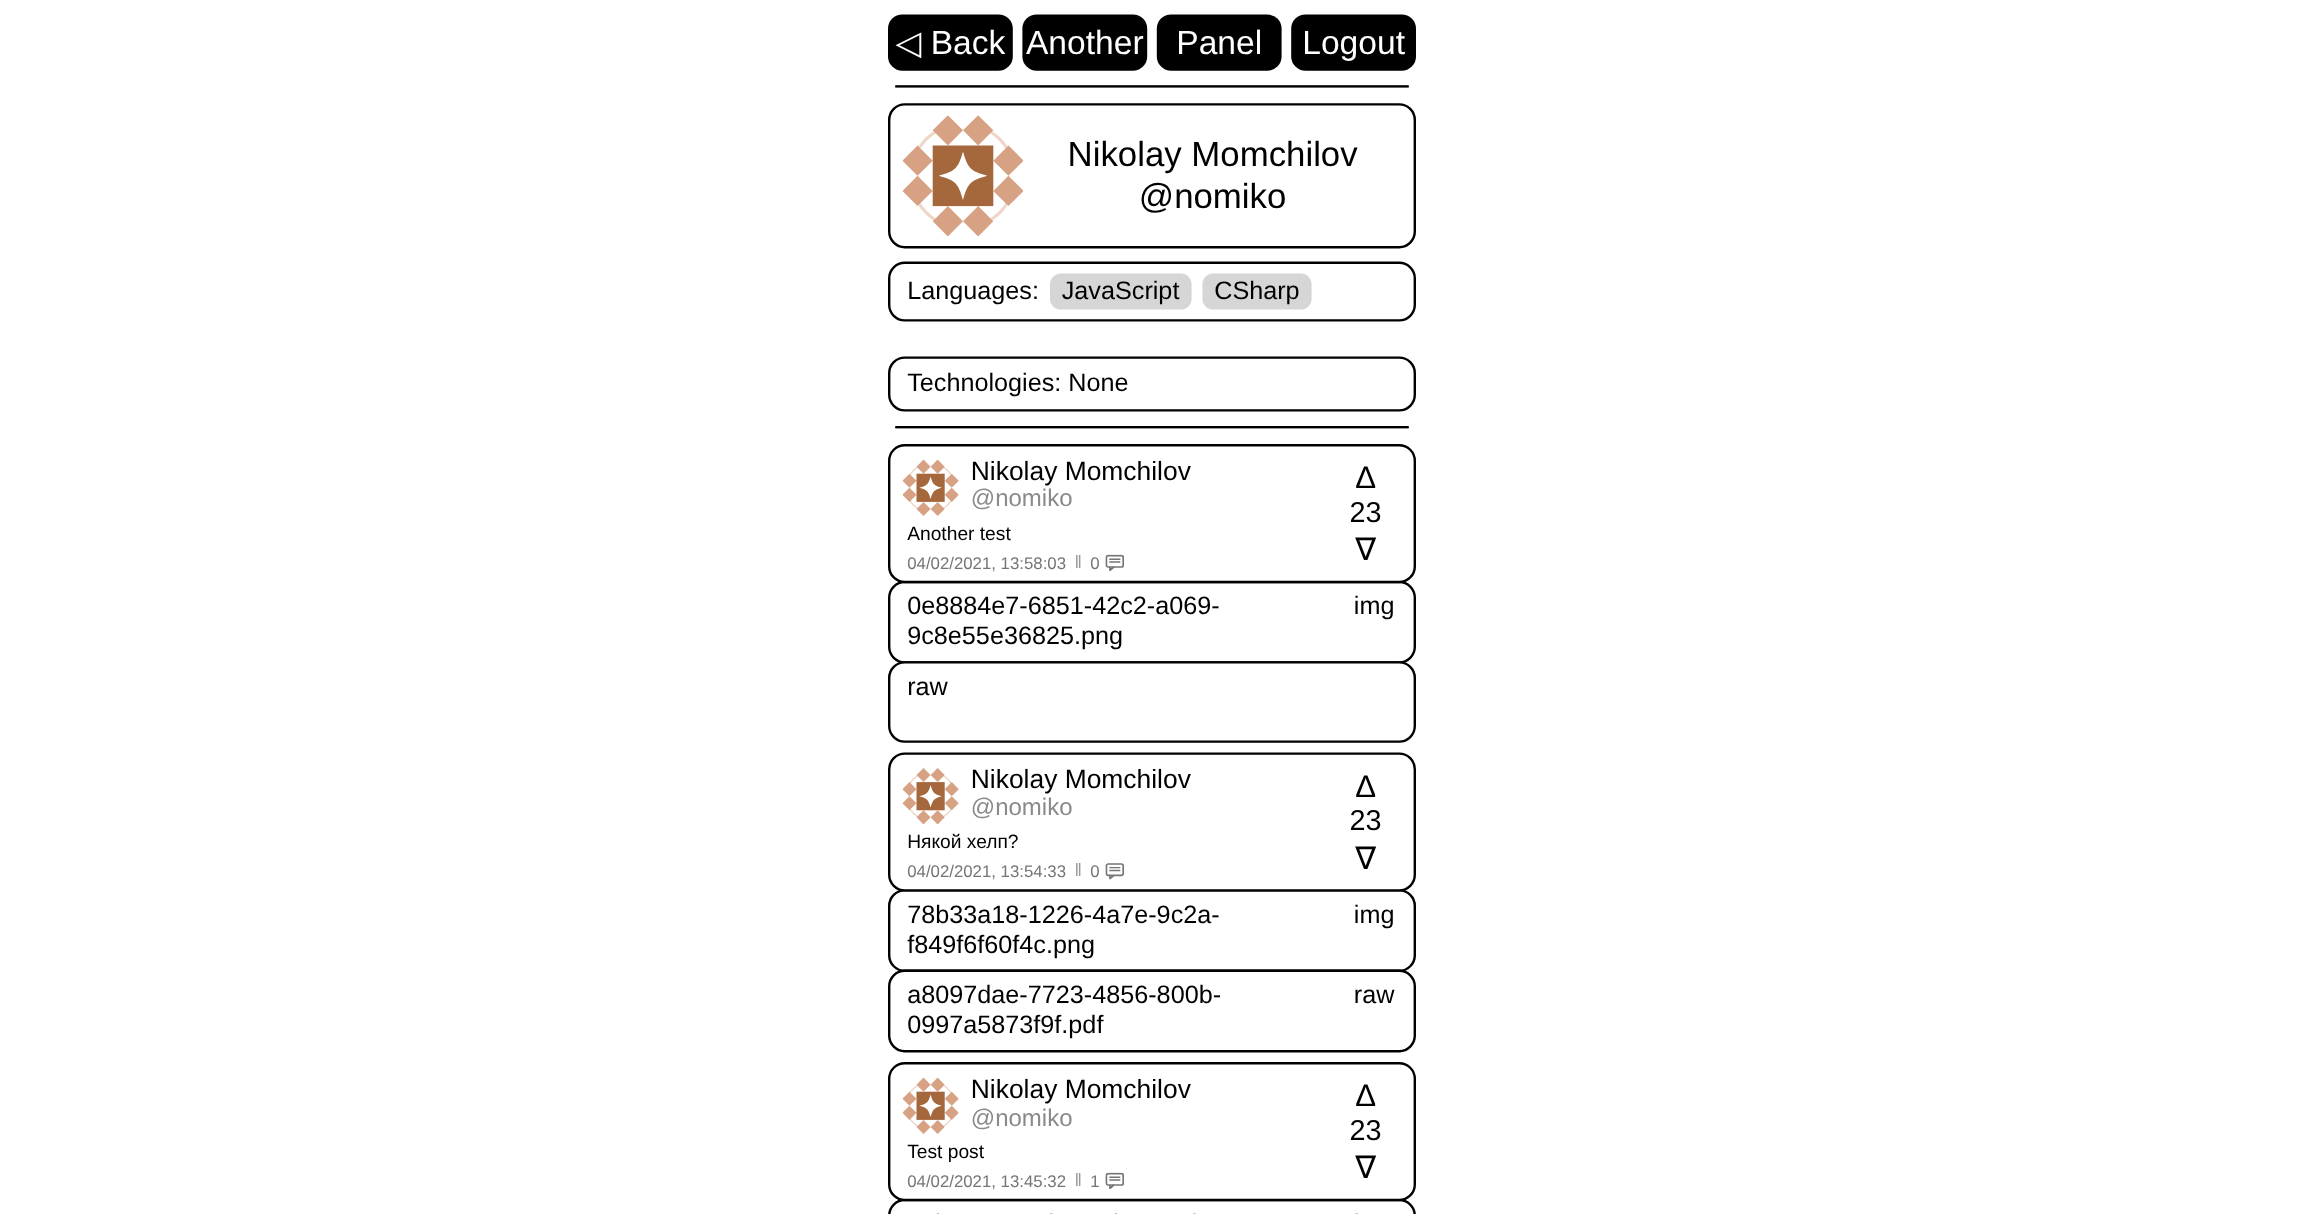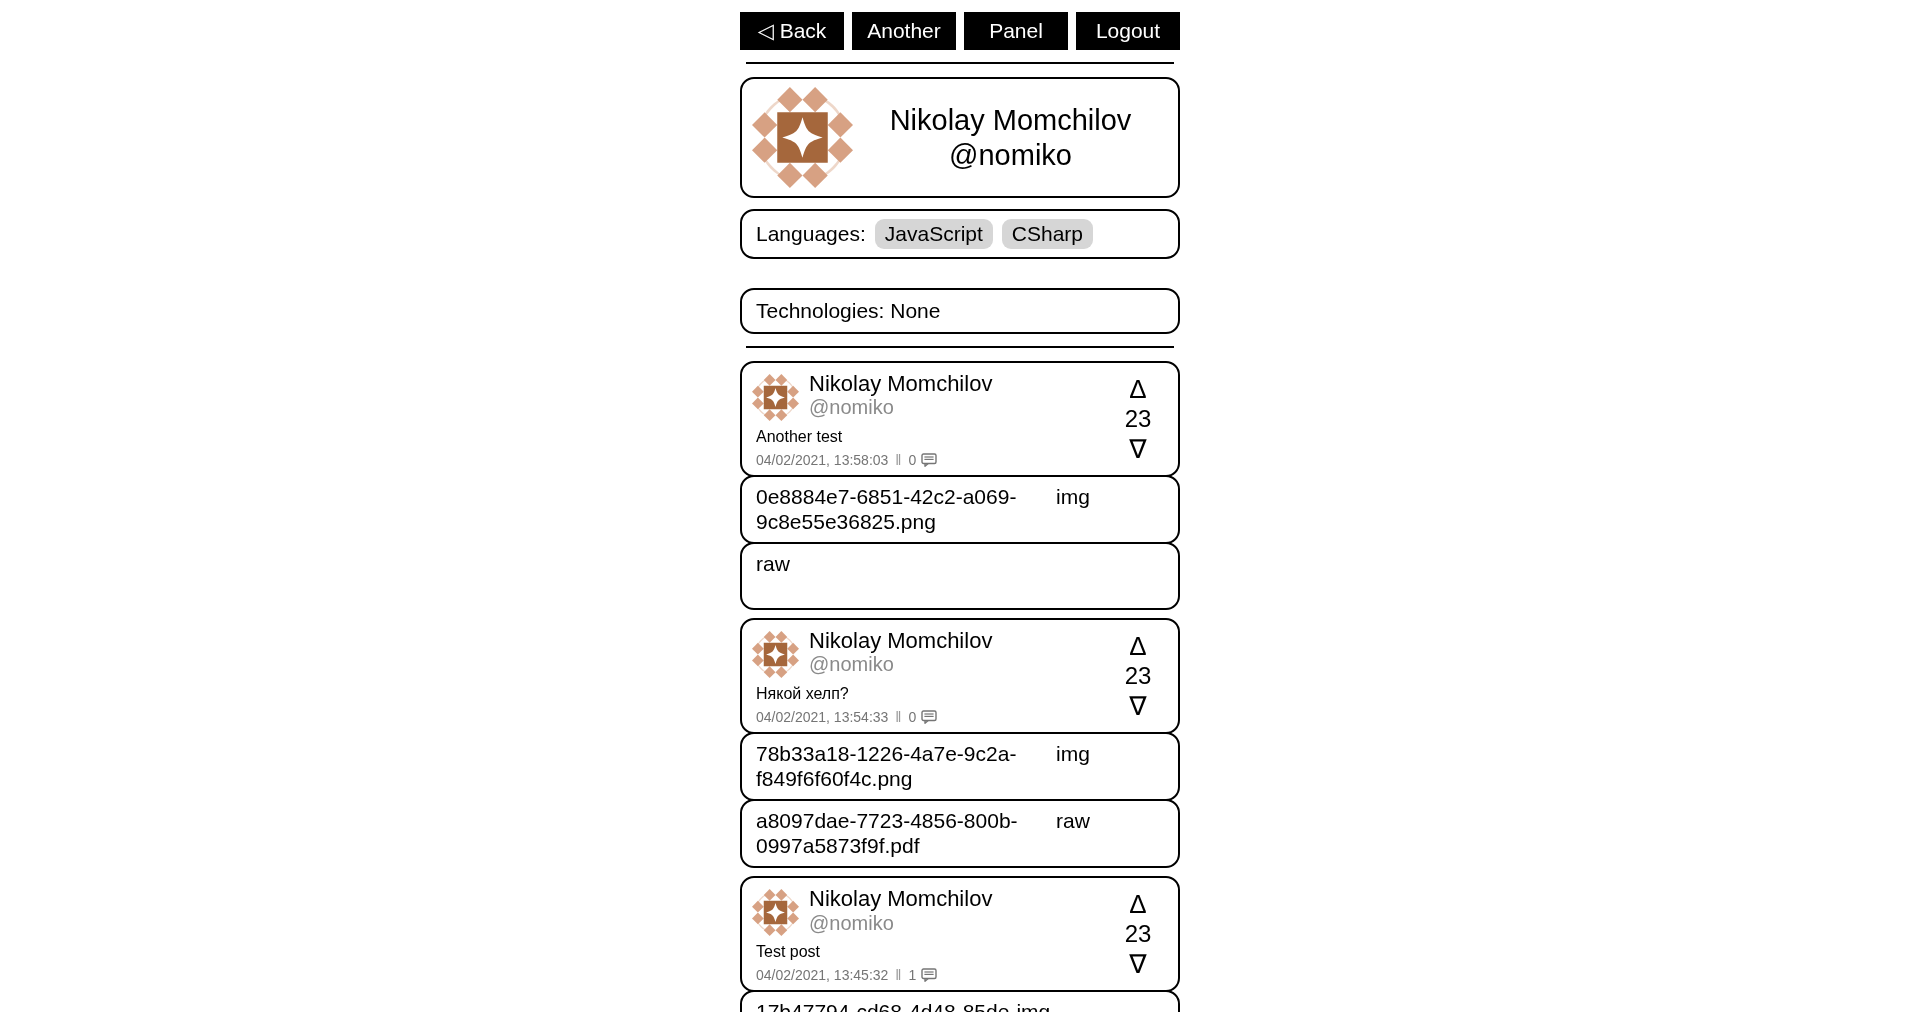--- a/index.html
+++ b/index.html
@@ -12,21 +12,21 @@
   body{
     width:1920px;height:1012px;overflow:hidden;background:#ffffff;
     font-family:"Liberation Sans", sans-serif;color:#000;
   }
   .page{width:440px;margin:0 auto;padding-top:12px;}
 
   
   .toolbar{display:flex;gap:8px;justify-content:center;}
   .btn{
     flex:1;background:var(--button-bg);color:var(--button-text);
-    border:none;border-radius:0;font-size:21px;padding:7px 0;text-align:center;
+    border:none;border-radius:12px;font-size:28px;padding:7px 0;text-align:center;
     font-family:"Liberation Sans", sans-serif;cursor:pointer;white-space:nowrap;
   }
   .rule{border:none;border-top:2px solid #000;margin:12px 6px 13px 6px;}
 
   
   .card{border:2px solid var(--card-border);border-radius:14px;background:#fff;}
   .profile-card{display:flex;align-items:center;height:121px;margin-bottom:11px;padding:0 10px;}
   .avatar-big{width:101px;height:101px;flex:none;}
   .profile-names{flex:1;text-align:center;font-size:29px;line-height:1.18;}
 
@@ -52,21 +52,21 @@
   .comment-icon{width:16px;height:14px;margin-left:-2px;}
   .post-votes{
     width:44px;flex:none;display:flex;flex-direction:column;align-items:center;
     justify-content:space-between;padding:4px 0 6px 0;
   }
   .vote-up,.vote-down{font-size:26px;line-height:1;cursor:pointer;}
   .vote-score{font-size:24px;line-height:1;}
 
   .attachment{
     border:2px solid var(--card-border);border-radius:14px;background:#fff;
-    display:flex;align-items:flex-start;
+    display:flex;justify-content:space-between;align-items:flex-start;
     padding:8px 16px 8px 14px;margin-top:-2px;min-height:68px;font-size:21px;line-height:1.17;
   }
   .attachment-name{max-width:300px;overflow-wrap:break-word;}
   .attachment-type{flex:none;}
   .hidden-defs{position:absolute;width:0;height:0;overflow:hidden;}
 </style>
 </head>
 <body>
 
 <svg class="hidden-defs" aria-hidden="true">

